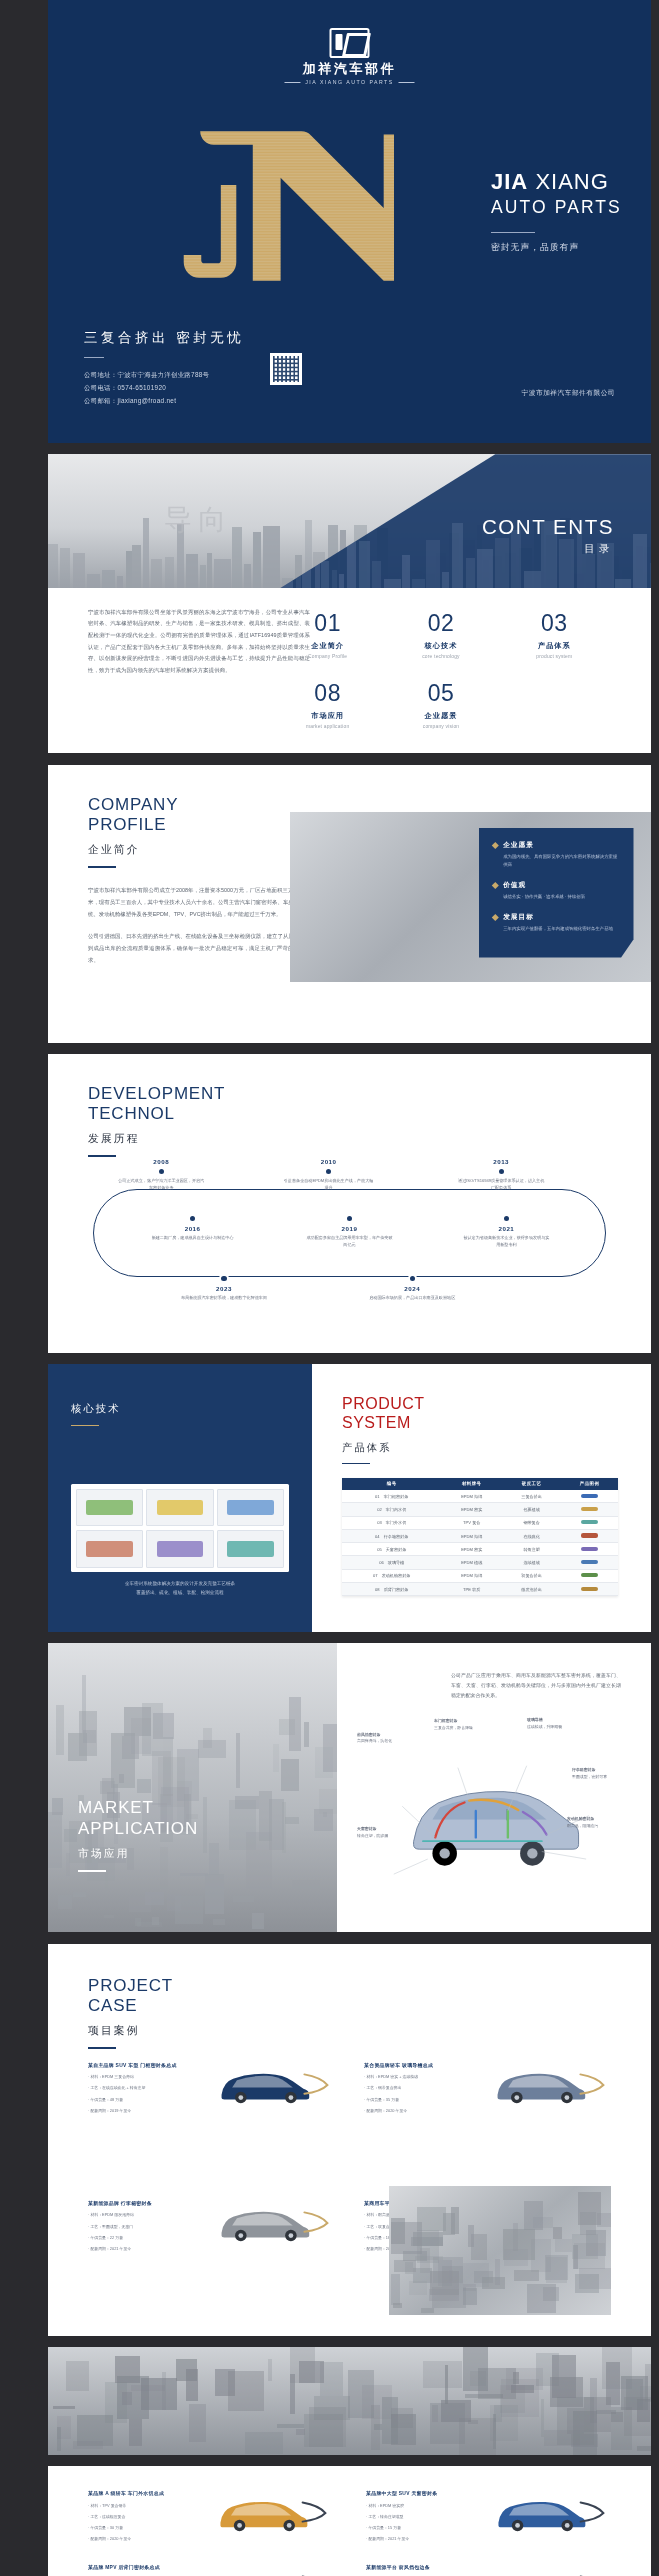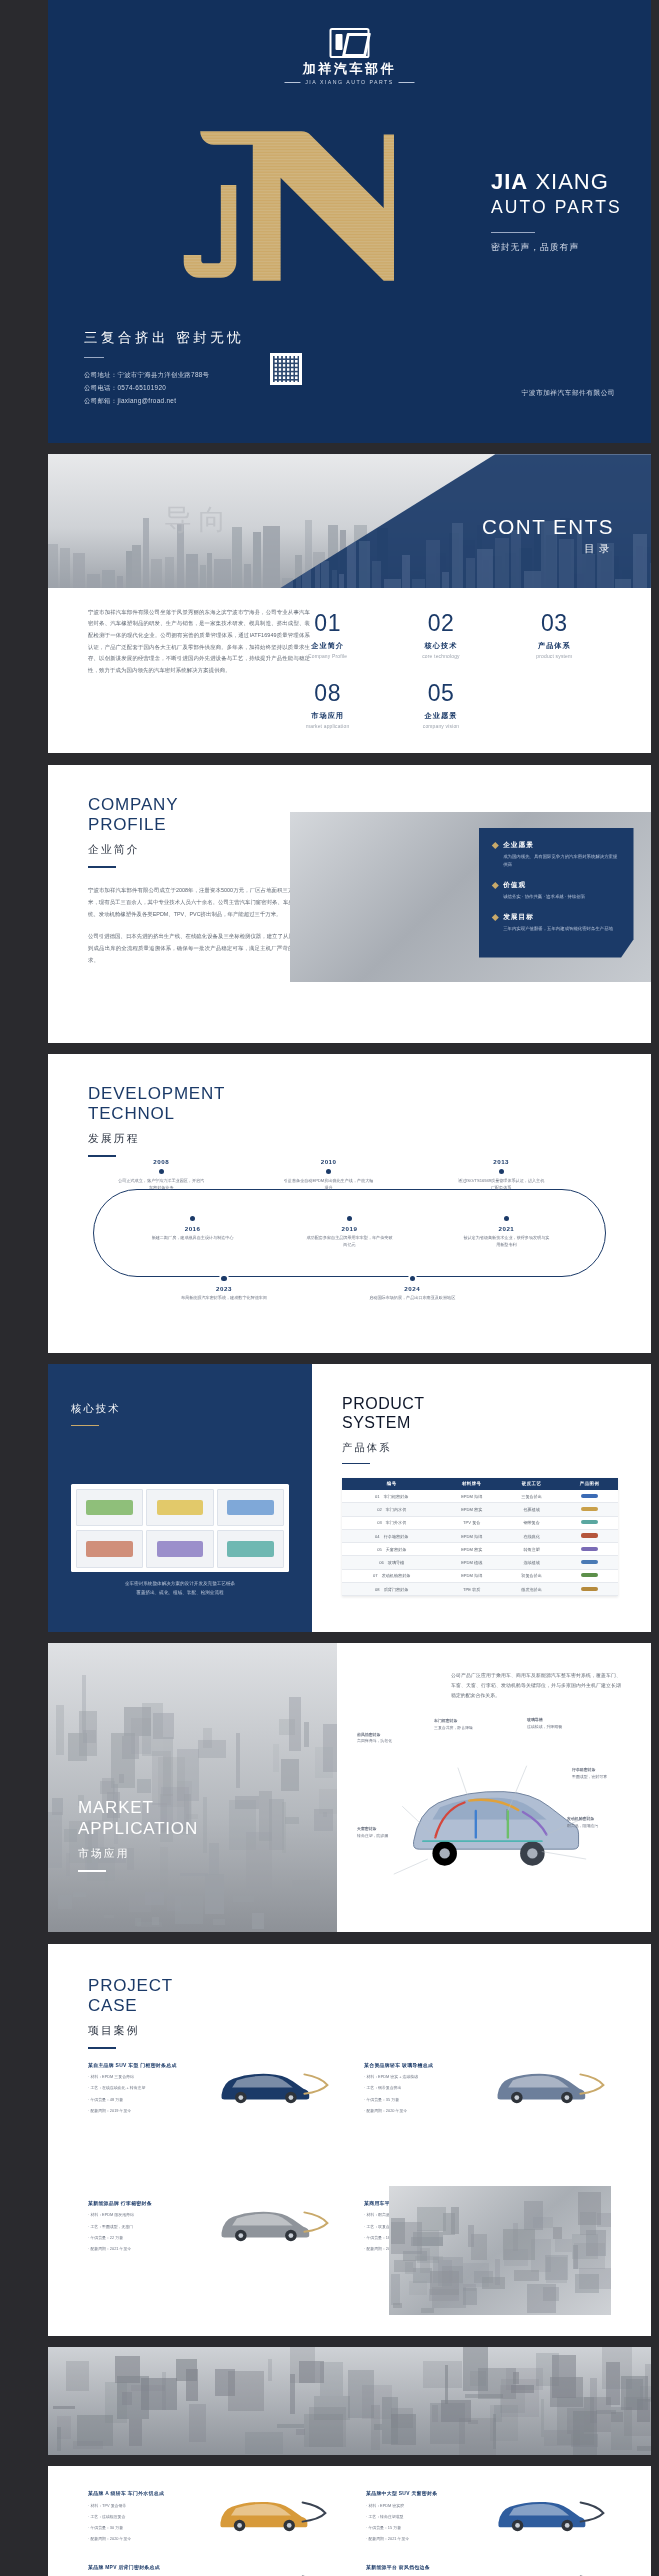--- a/index.html
+++ b/index.html
@@ -207,21 +207,21 @@
   }
   .tech-diagram .cell .seal{
     position:absolute;left:14%;right:14%;top:28%;height:44%;border-radius:2.1px;
   }
   .tech-caption{
     position:absolute;left:23px;right:23px;top:216px;
     font-size:4.6px;color:#c3cddf;line-height:1.95;text-align:center;
   }
 
   .prod-pane{position:absolute;left:264px;top:0;right:0;height:268px;padding:30px 33px 0 30px;}
-  .prod-pane .en{font-size:16px;color:#0f172a;font-weight:400;line-height:1.2;letter-spacing:0.5px;}
+  .prod-pane .en{font-size:16px;color:#b91c1c;font-weight:400;line-height:1.2;letter-spacing:0.5px;}
   .prod-pane .cn{font-size:10.3px;color:#2c3442;font-weight:500;letter-spacing:2.1px;margin-top:8.2px;}
   .prod-pane .rule{width:28px;height:1.5px;background:#1b3a68;margin-top:8.2px;}
   .ptable{
     margin-top:13.4px;width:100%;border-collapse:collapse;font-size:4.1px;
     background:#fff;box-shadow:0 0.5px 2.6px rgba(0,0,0,.10);
   }
   .ptable th{
     background:#1b3a68;color:#fff;font-weight:bold;padding:3.6px 2.1px;
     letter-spacing:0.5px;font-size:4.4px;
   }

